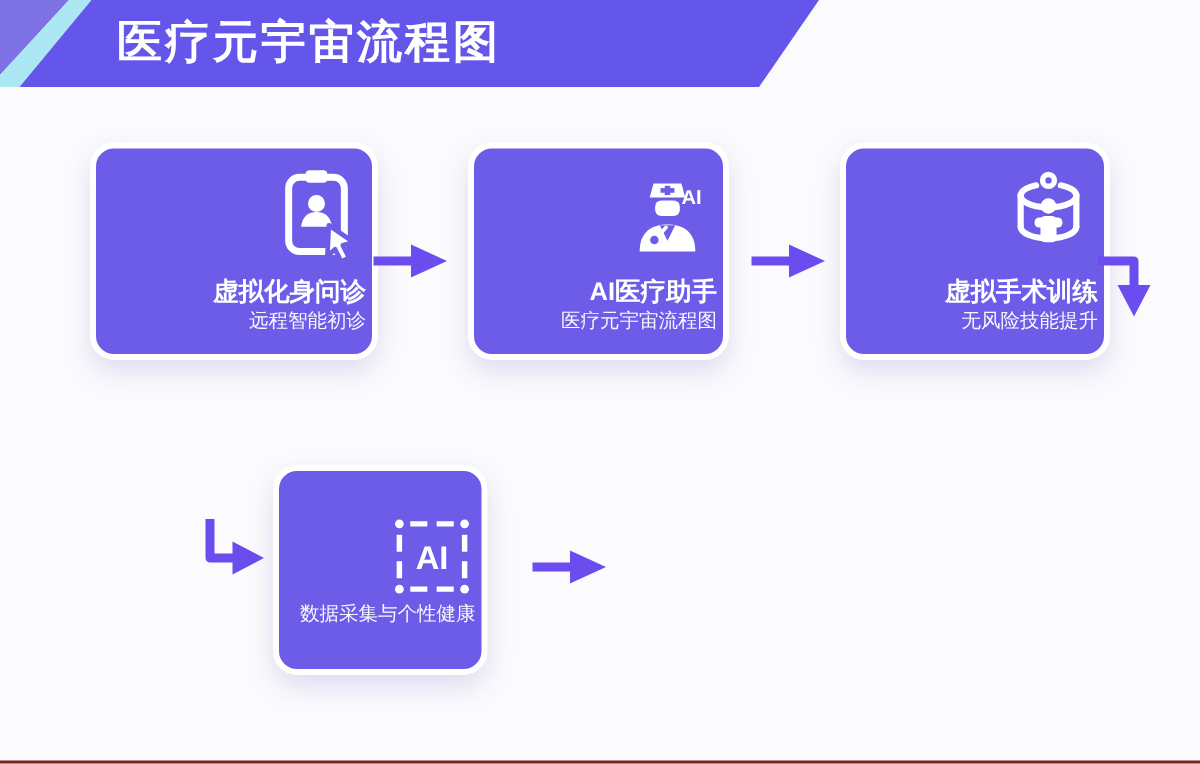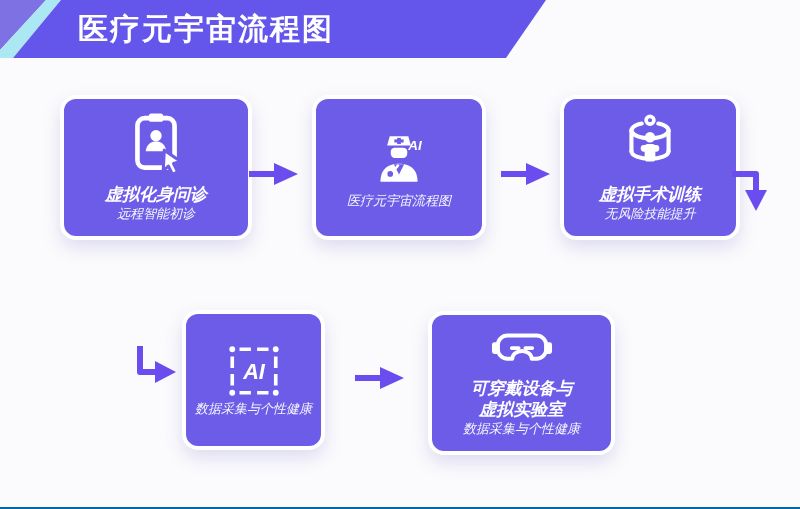--- a/index.html
+++ b/index.html
@@ -12,42 +12,41 @@
     --text-white:#FFFFFF;
   }
   *{margin:0;padding:0;box-sizing:border-box;}
   html,body{width:800px;height:509px;}
   body{
     font-family:"Liberation Sans","DejaVu Sans",sans-serif;
     background:var(--background);
     position:relative;
     overflow:hidden;
   }
-  .canvas{position:absolute;inset:0;border-bottom:2px solid #0369a1;}
+  .canvas{position:absolute;inset:0;border-bottom:2px solid #7f1d1d;}
 
   
   .banner{position:absolute;left:0;top:0;width:560px;height:58px;}
   .banner svg{position:absolute;left:0;top:0;}
   .banner-title{
     position:absolute;left:78px;top:0;height:58px;line-height:58px;
     color:var(--text-white);font-size:30px;font-weight:bold;letter-spacing:2px;
     white-space:nowrap;
   }
 
   
   .card{
     position:absolute;
     background:var(--card-purple);
     border:4px solid #ffffff;
     border-radius:16px;
     box-shadow:0 8px 18px rgba(110,100,190,0.20);
-    display:flex;flex-direction:column;align-items:center;justify-content:center;
+    display:flex;flex-direction:column;align-items:flex-end;justify-content:center;
     color:var(--text-white);
     padding:6px 4px;
-    font-style:italic;
   }
   .card .icon{display:flex;align-items:center;justify-content:center;}
   .card .title{
     font-size:17px;font-weight:bold;margin-top:6px;line-height:1.25;
     text-align:center;white-space:nowrap;
   }
   .card .title .tline{display:block;white-space:nowrap;}
   .card .subtitle{
     font-size:13px;margin-top:0;color:rgba(255,255,255,0.95);
     text-align:center;white-space:nowrap;
@@ -104,20 +103,21 @@
         <rect x="30.2" y="11.5" width="3.6" height="6" class="pfill"></rect>
         <rect x="27.5" y="13" width="9" height="3" class="pfill"></rect>
         <rect x="24" y="21" width="16" height="10" rx="4" class="wfill"></rect>
         <path d="M14,54 c0,-13 8,-17.5 18,-17.5 c10,0 18,4.5 18,17.5 z" class="wfill"></path>
         <polygon points="27,37 37,37 32,47" class="pfill"></polygon>
         <circle cx="23.5" cy="46.5" r="4" fill="var(--card-purple)" stroke="#ffffff" stroke-width="2.5"></circle>
         <path d="M26.5,43.5 L31,38.5" class="wstroke" stroke-width="2.5" stroke-linecap="round"></path>
         <text x="41" y="23" font-size="13" class="icon-ai-label">AI</text>
       </svg>
     </div>
+    <div class="title">AI医疗助手</div>
     <div class="subtitle">医疗元宇宙流程图</div>
   </div>
 
   <svg class="arrow" style="left:498px;top:161px;" width="56" height="26" viewBox="0 0 56 26">
     <path d="M3,13 H32"></path>
     <polygon points="28,2 52,13 28,24"></polygon>
   </svg>
 
   <div class="card" style="left:560px;top:95px;width:180px;height:145px;">
     <div class="icon">
@@ -161,29 +161,14 @@
       </svg>
     </div>
     <div class="subtitle">数据采集与个性健康</div>
   </div>
 
   <svg class="arrow" style="left:352px;top:365px;" width="56" height="26" viewBox="0 0 56 26">
     <path d="M3,13 H32"></path>
     <polygon points="28,2 52,13 28,24"></polygon>
   </svg>
 
-  <div class="card" style="left:428px;top:311px;width:187px;height:144px;">
-    <div class="icon">
-      <svg width="62" height="44" viewBox="0 0 64 44">
-        <rect x="1" y="14" width="8" height="12" rx="2.5" class="wfill"></rect>
-        <rect x="55" y="14" width="8" height="12" rx="2.5" class="wfill"></rect>
-        <path d="M17,7 h30 a10,10 0 0 1 10,10 v4 a10,10 0 0 1 -10,10 h-5 a10,8 0 0 0 -20,0 h-5 a10,10 0 0 1 -10,-10 v-4 a10,10 0 0 1 10,-10 z" class="wstroke" stroke-width="4" stroke-linejoin="round"></path>
-        <path d="M21.5,20 h7 M35.5,20 h7" class="wstroke" stroke-width="4" stroke-linecap="round"></path>
-      </svg>
-    </div>
-    <div class="title">
-      <span class="tline">可穿戴设备与</span>
-      <span class="tline">虚拟实验室</span>
-    </div>
-    <div class="subtitle">数据采集与个性健康</div>
-  </div>
 
 </div>
 
 </body></html>

